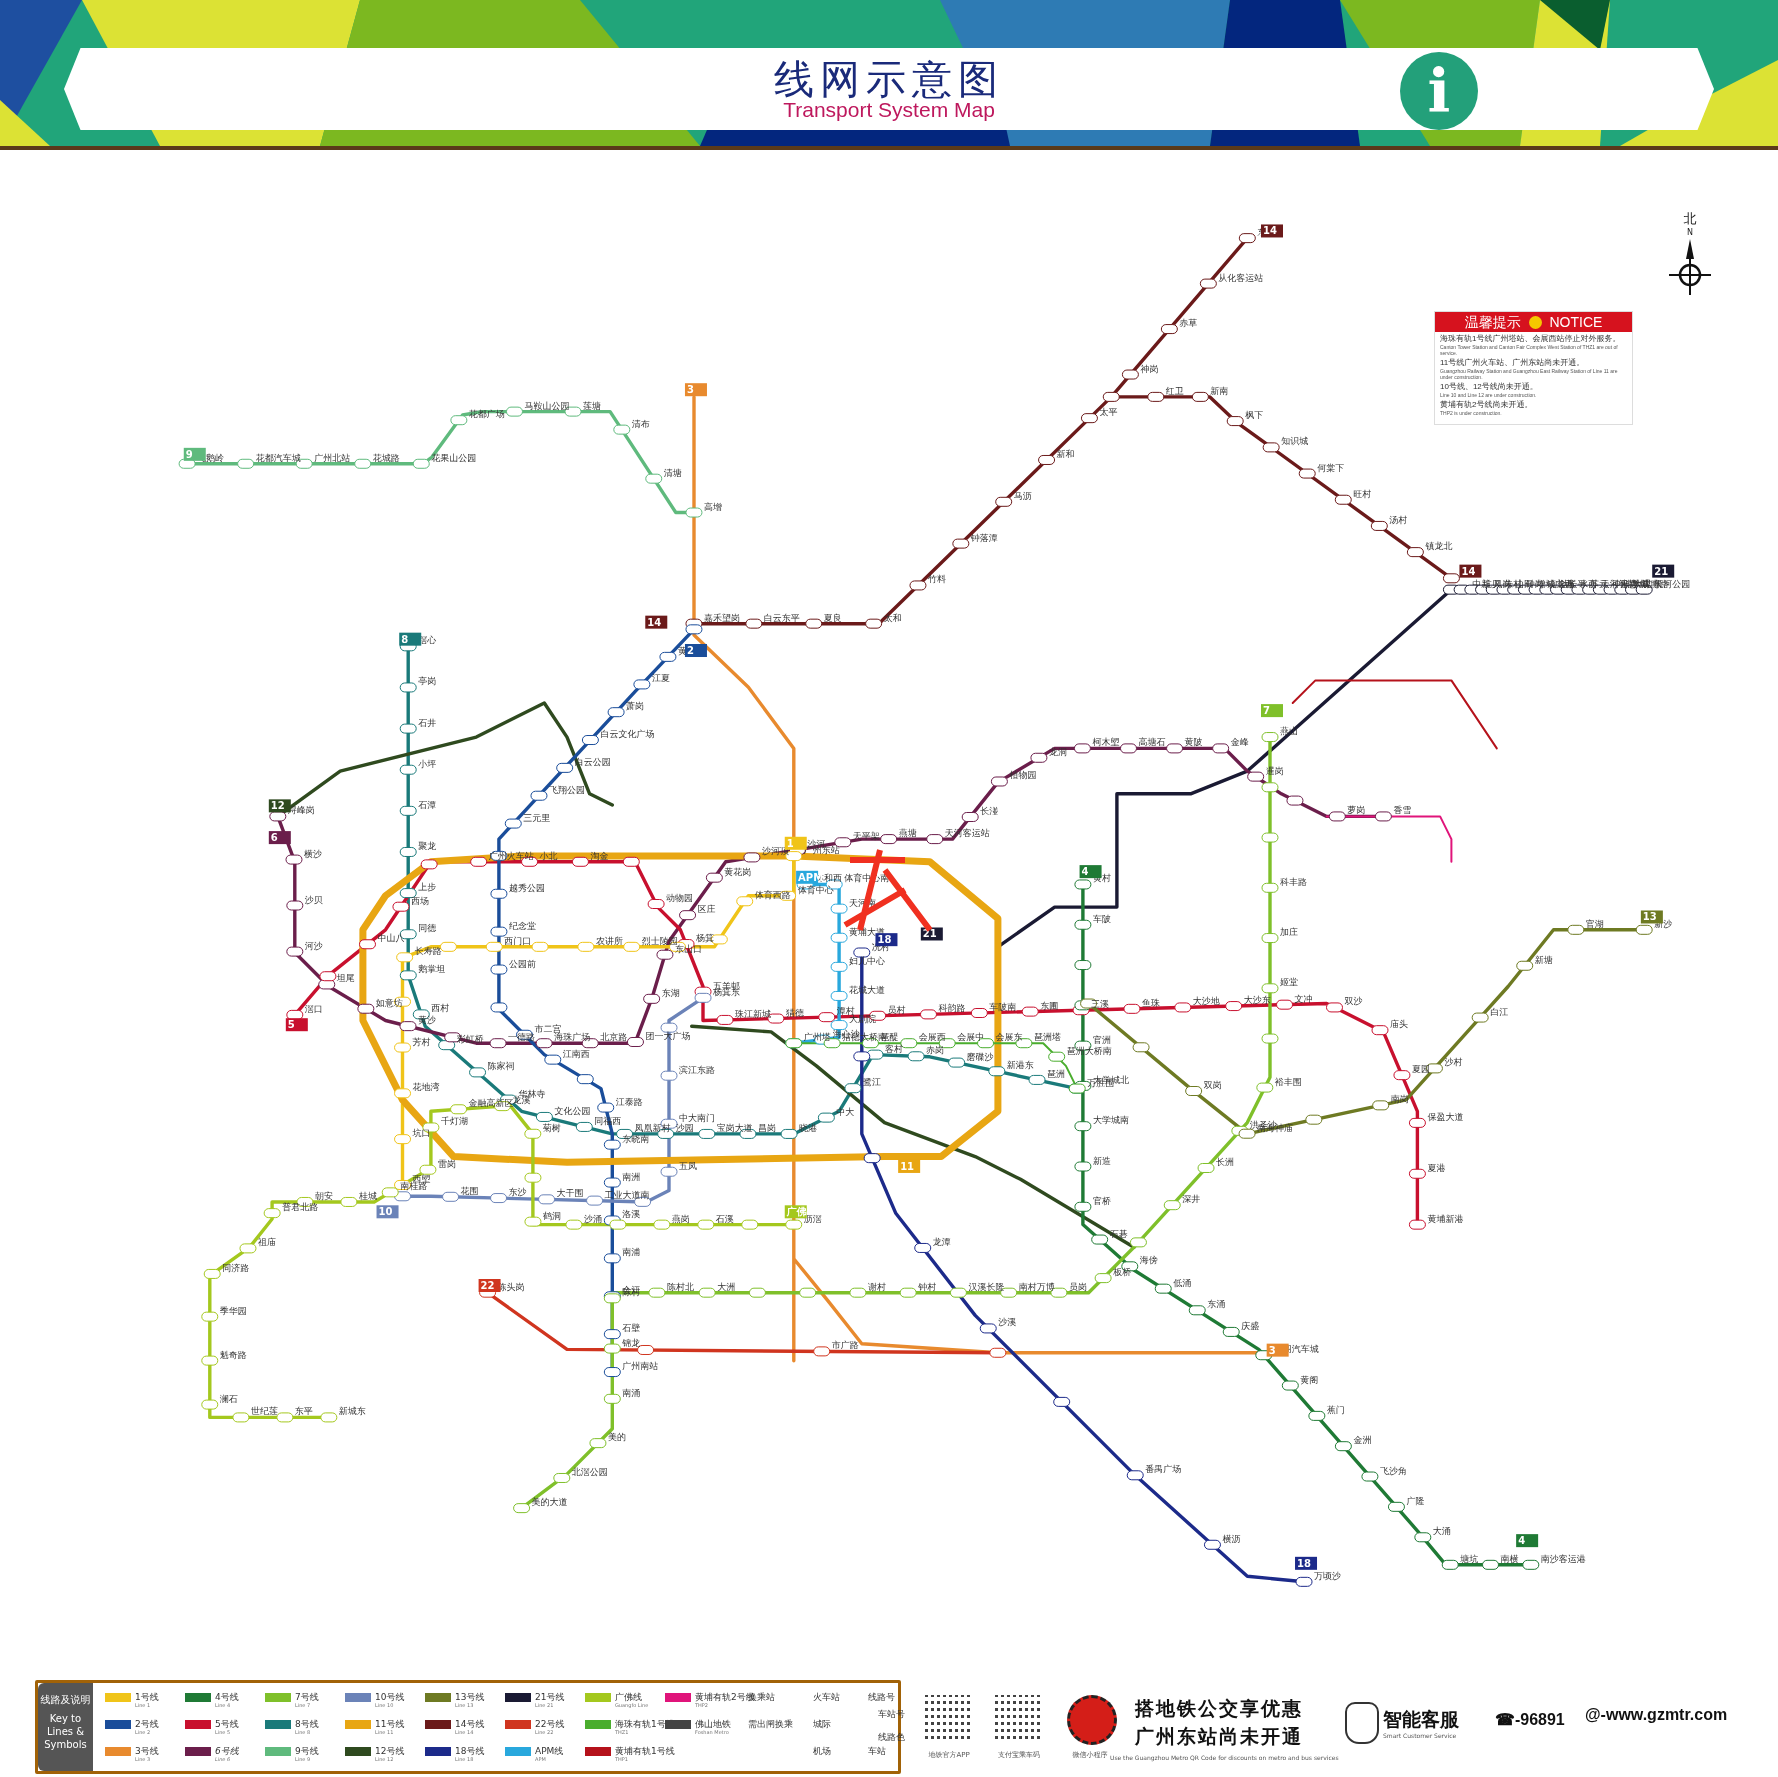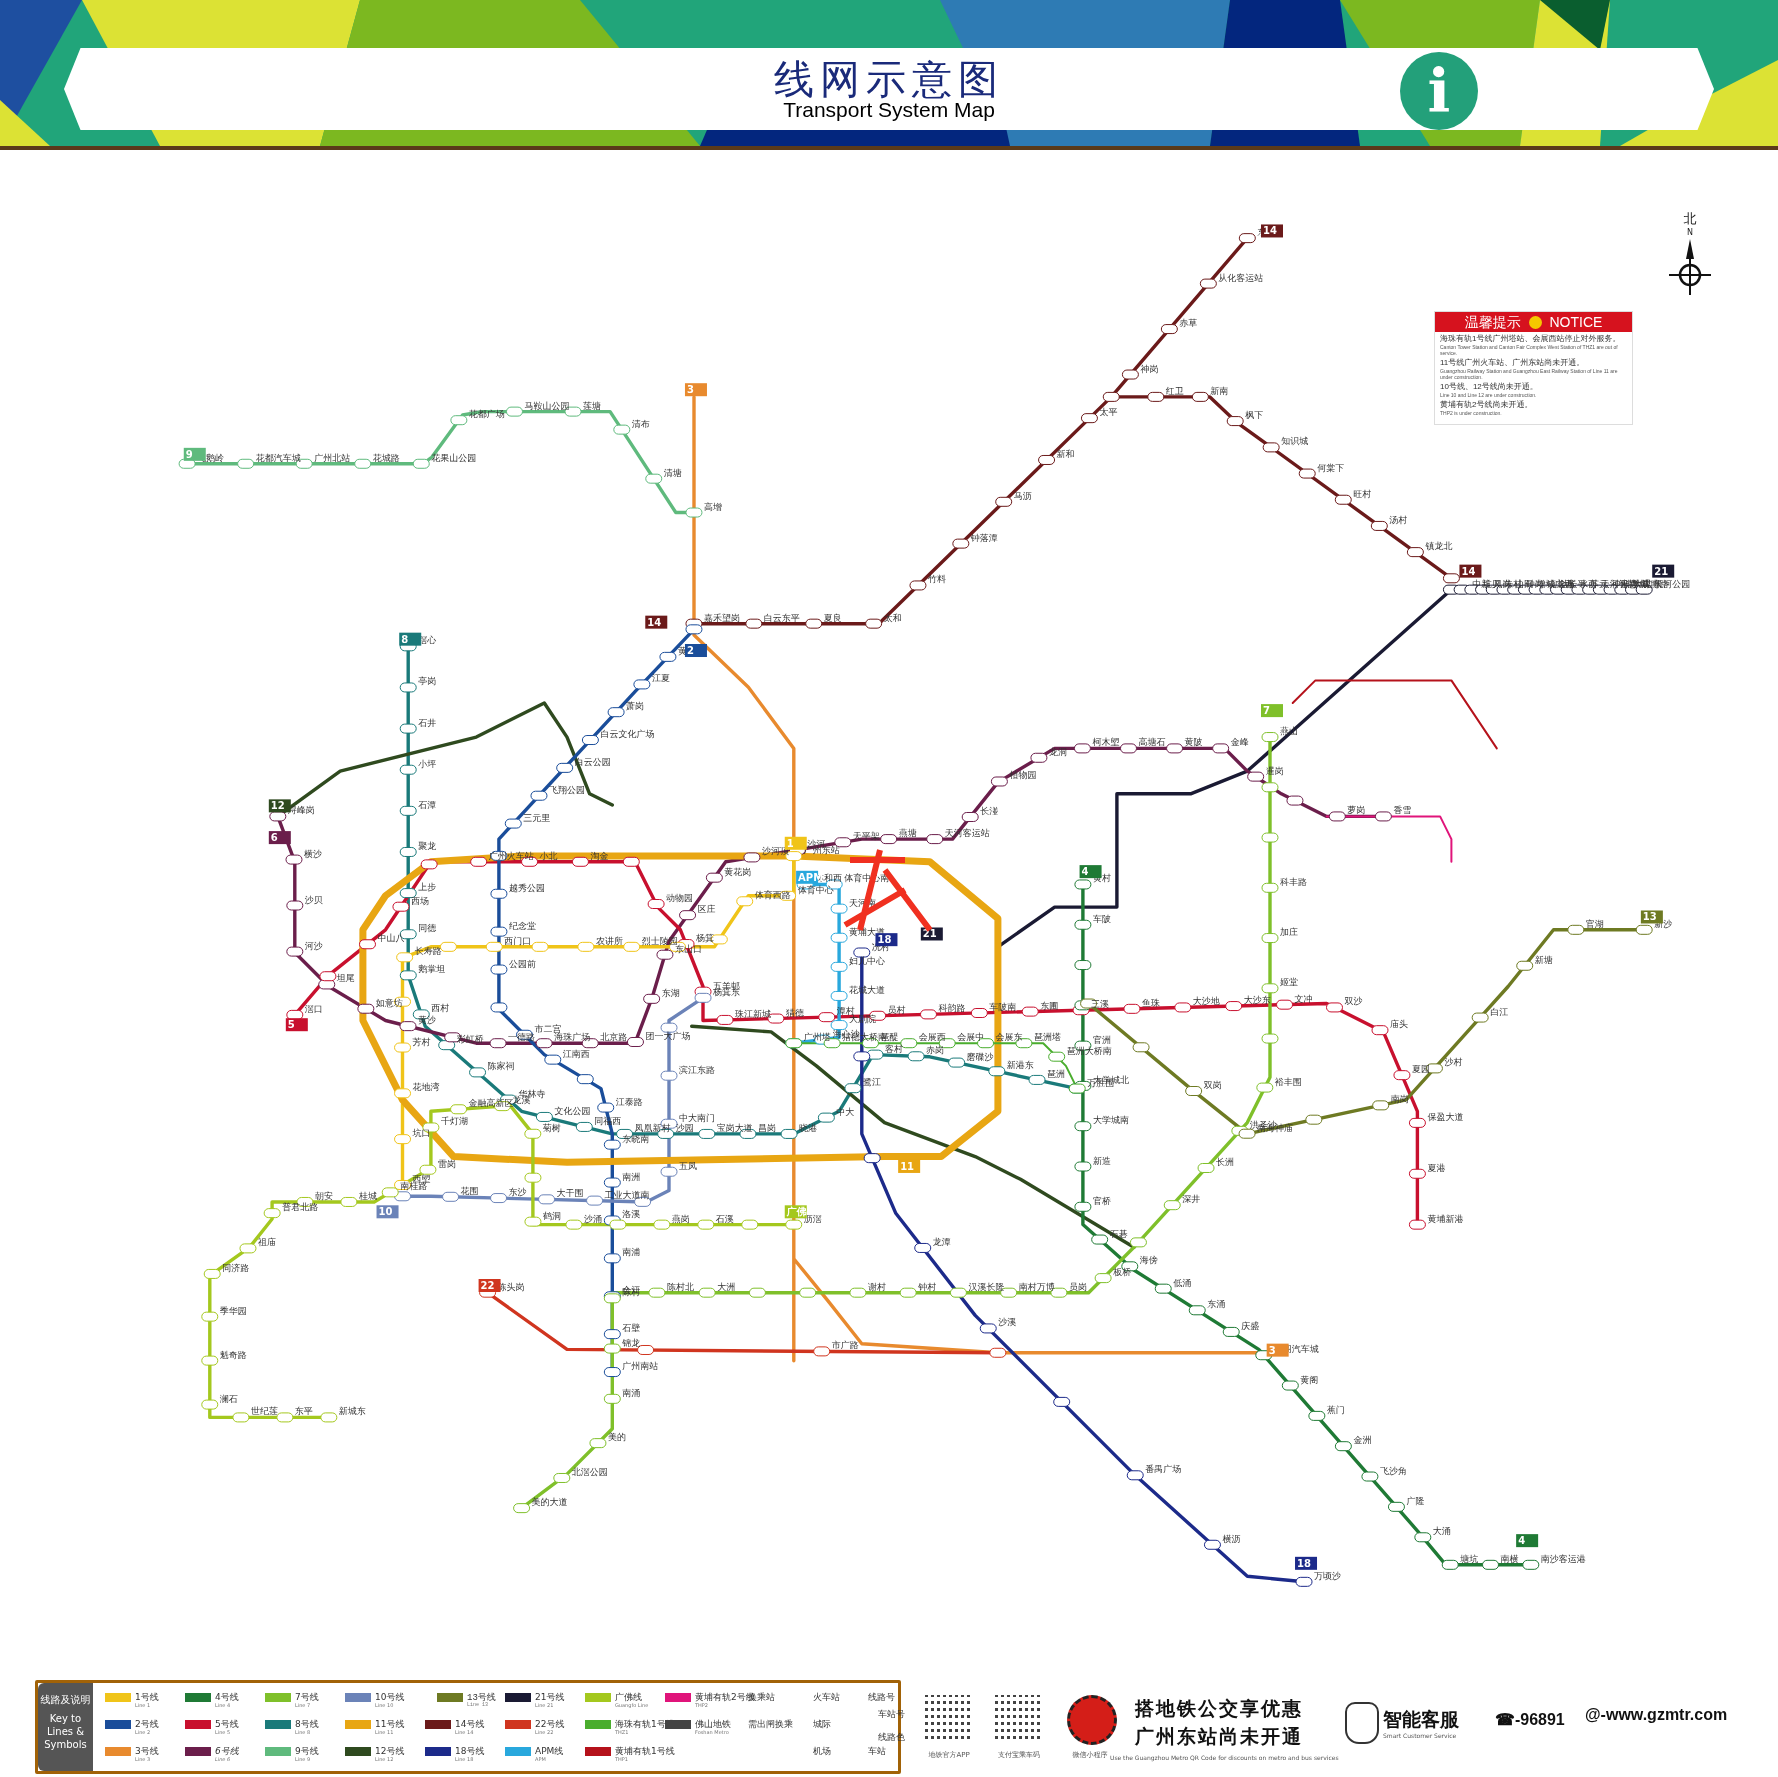--- a/index.html
+++ b/index.html
@@ -1,21 +1,21 @@
 <!DOCTYPE html>
 <html><head>
 <meta charset="utf-8">
 <style>
   html,body{margin:0;padding:0;background:#fff;}
   body{width:1778px;height:1777px;position:relative;overflow:hidden;font-family:"DejaVu Sans","Liberation Sans",sans-serif;}
   #banner{position:absolute;left:0;top:0;width:1778px;height:146px;overflow:hidden;border-bottom:4px solid #5a3a1a;}
   #banner svg{position:absolute;left:0;top:0;}
   #title-plate{position:absolute;left:64px;top:48px;width:1650px;height:82px;background:#fff;clip-path:polygon(1% 0,99% 0,100% 50%,99% 100%,1% 100%,0 50%);}
   #title-cn{position:absolute;left:0;width:100%;top:4px;text-align:center;font-size:40px;color:#1a2a7a;letter-spacing:6px;font-family:"DejaVu Sans",sans-serif;}
-  #title-en{position:absolute;left:0;width:100%;top:50px;text-align:center;font-size:21px;color:#000000;font-family:"Liberation Sans",sans-serif;}
+  #title-en{position:absolute;left:0;width:100%;top:50px;text-align:center;font-size:21px;color:#be185d;font-family:"Liberation Sans",sans-serif;}
   #info-icon{position:absolute;left:1400px;top:52px;width:78px;height:78px;border-radius:50%;background:#23a07a;color:#fff;font-size:60px;font-weight:bold;text-align:center;line-height:78px;font-family:"DejaVu Serif",serif;}
   #map{position:absolute;left:0;top:150px;}
   #compass{position:absolute;left:1665px;top:210px;width:50px;height:90px;text-align:center;font-size:13px;color:#222;}
   #notice{position:absolute;left:1434px;top:311px;width:197px;height:112px;border:1px solid #ddd;background:#fff;font-family:"Liberation Sans",sans-serif;}
   #notice .hd{background:#d6121e;color:#fff;font-size:14px;text-align:center;height:20px;line-height:20px;}
   #notice .hd .smile{display:inline-block;width:13px;height:13px;border-radius:50%;background:#f5c800;vertical-align:-2px;margin:0 4px;}
   #notice .cn{font-size:8px;color:#333;padding:2px 5px 0;line-height:10px;}
   #notice .en{font-size:5px;color:#555;padding:0 5px;line-height:6px;}
   #legend{position:absolute;left:35px;top:1680px;width:860px;height:88px;border:3px solid #a16207;border-radius:2px;background:#fff;}
   #legend .key{position:absolute;left:0;top:0;width:55px;height:88px;background:#555;color:#fff;font-size:10px;text-align:center;border-radius:6px 0 0 6px;padding-top:10px;box-sizing:border-box;line-height:13px;}
@@ -764,21 +764,21 @@
 <div id="legend">
   <div class="key">
     <div>线路及说明</div>
     <div style="margin-top:6px">Key to Lines &amp; Symbols</div>
   </div>
   <div id="legend-items">
       <div class="lg" style="left: 67px; top: 8px;"><span class="sw" style="background: rgb(240, 196, 25);"></span><span>1号线</span><small>Line 1</small></div>
       <div class="lg" style="left: 147px; top: 8px;"><span class="sw" style="background: rgb(31, 122, 53);"></span><span>4号线</span><small>Line 4</small></div>
       <div class="lg" style="left: 227px; top: 8px;"><span class="sw" style="background: rgb(127, 192, 42);"></span><span>7号线</span><small>Line 7</small></div>
       <div class="lg" style="left: 307px; top: 8px;"><span class="sw" style="background: rgb(107, 131, 184);"></span><span>10号线</span><small>Line 10</small></div>
-      <div class="lg" style="left: 399px; top: 8px; font-family: Liberation Mono, monospace;"><span class="sw" style="background: rgb(110, 122, 35);"></span><span>13号线</span><small>Line 13</small></div>
+      <div class="lg" style="left: 387px; top: 8px;"><span class="sw" style="background: rgb(110, 122, 35);"></span><span>13号线</span><small>Line 13</small></div>
       <div class="lg" style="left: 467px; top: 8px;"><span class="sw" style="background: rgb(26, 26, 51);"></span><span>21号线</span><small>Line 21</small></div>
       <div class="lg" style="left: 547px; top: 8px;"><span class="sw" style="background: rgb(164, 200, 30);"></span><span>广佛线</span><small>Guangfo Line</small></div>
       <div class="lg" style="left: 627px; top: 8px;"><span class="sw" style="background: rgb(224, 20, 122);"></span><span>黄埔有轨2号线</span><small>THP2</small></div>
       <div class="lg" style="left: 67px; top: 35px;"><span class="sw" style="background: rgb(26, 77, 154);"></span><span>2号线</span><small>Line 2</small></div>
       <div class="lg" style="left: 147px; top: 35px;"><span class="sw" style="background: rgb(200, 16, 46);"></span><span>5号线</span><small>Line 5</small></div>
       <div class="lg" style="left: 227px; top: 35px;"><span class="sw" style="background: rgb(26, 122, 122);"></span><span>8号线</span><small>Line 8</small></div>
       <div class="lg" style="left: 307px; top: 35px;"><span class="sw" style="background: rgb(232, 166, 19);"></span><span>11号线</span><small>Line 11</small></div>
       <div class="lg" style="left: 387px; top: 35px;"><span class="sw" style="background: rgb(107, 26, 26);"></span><span>14号线</span><small>Line 14</small></div>
       <div class="lg" style="left: 467px; top: 35px;"><span class="sw" style="background: rgb(208, 53, 31);"></span><span>22号线</span><small>Line 22</small></div>
       <div class="lg" style="left: 547px; top: 35px;"><span class="sw" style="background: rgb(74, 173, 46);"></span><span>海珠有轨1号线</span><small>THZ1</small></div>

